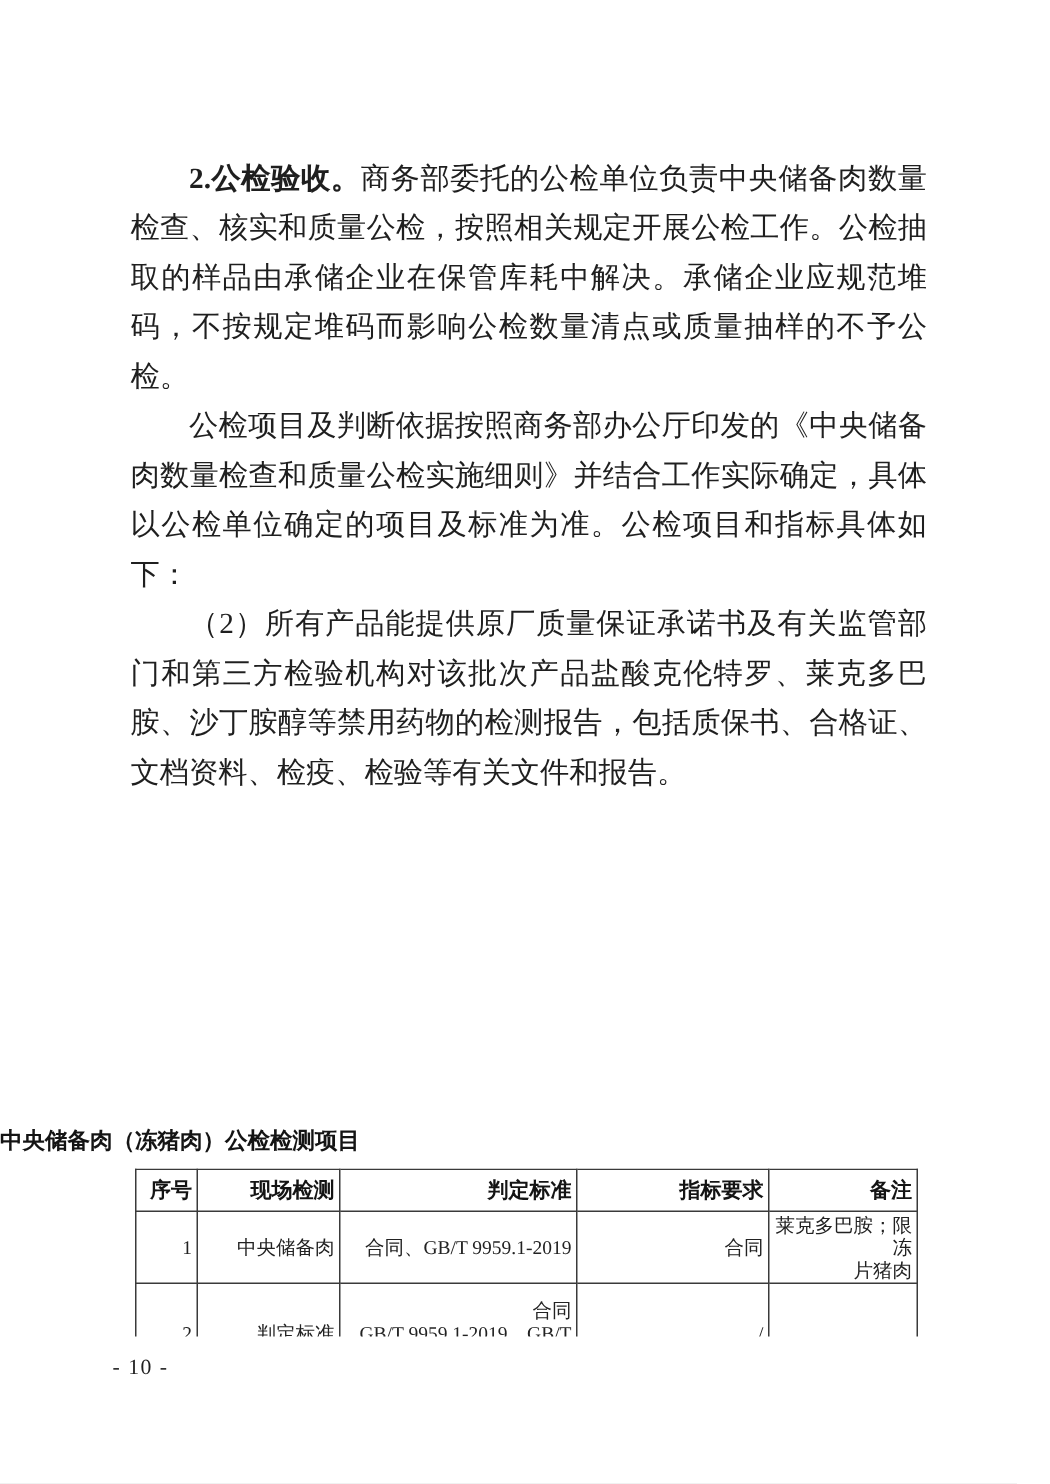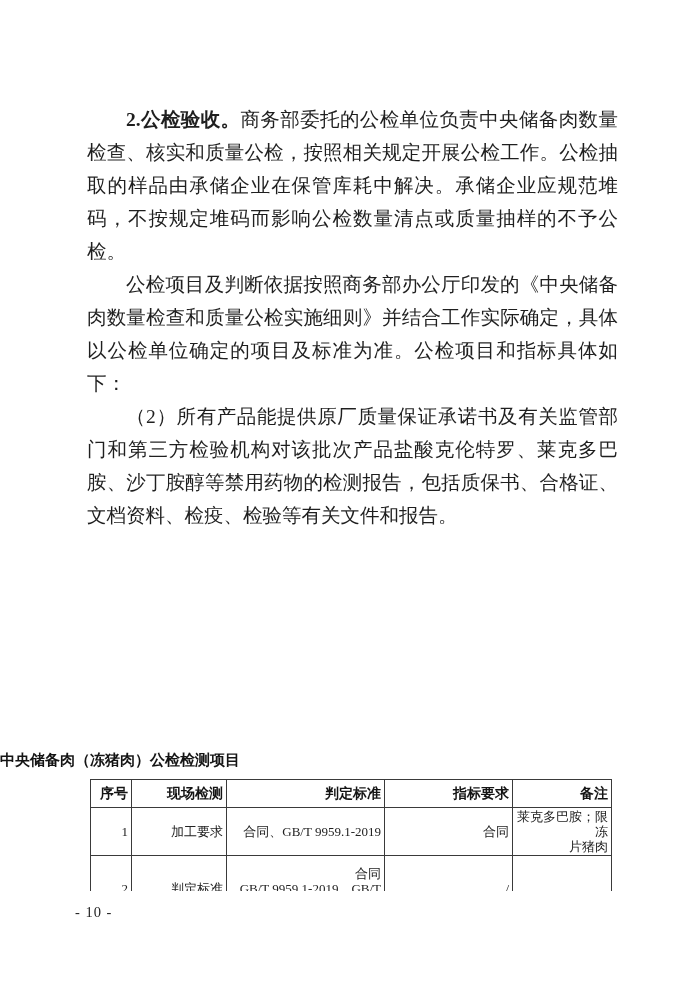--- a/index.html
+++ b/index.html
@@ -100,21 +100,21 @@
           <th>序号</th>
           <th>现场检测</th>
           <th>判定标准</th>
           <th>指标要求</th>
           <th>备注</th>
         </tr>
       </thead>
       <tbody>
         <tr class="row-1">
           <td>1</td>
-          <td>加工要求</td>
+          <td>中央储备肉</td>
           <td>合同、GB/T 9959.1-2019</td>
           <td>合同</td>
           <td>莱克多巴胺；限冻
 片猪肉</td>
         </tr>
         <tr class="row-2">
           <td>2</td>
           <td>判定标准</td>
           <td>合同
 GB/T 9959.1-2019、GB/T

